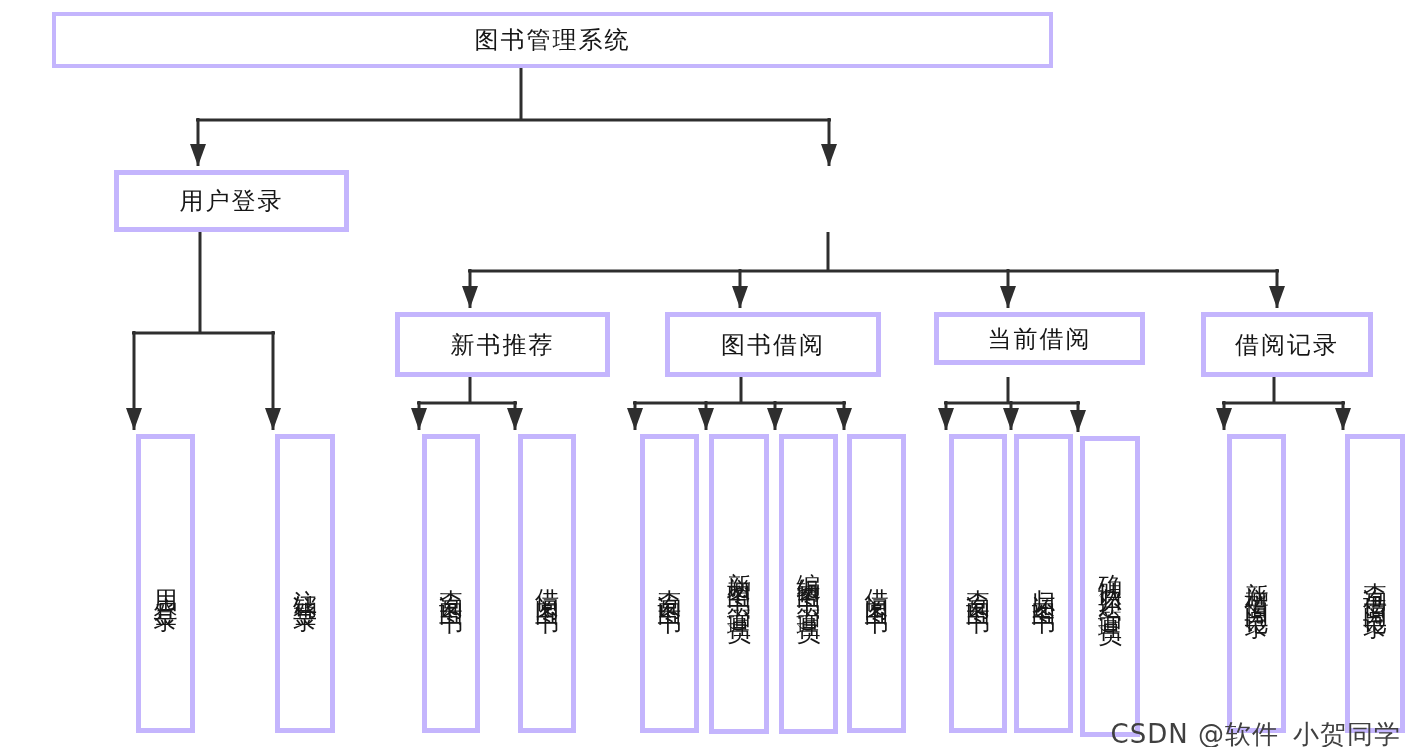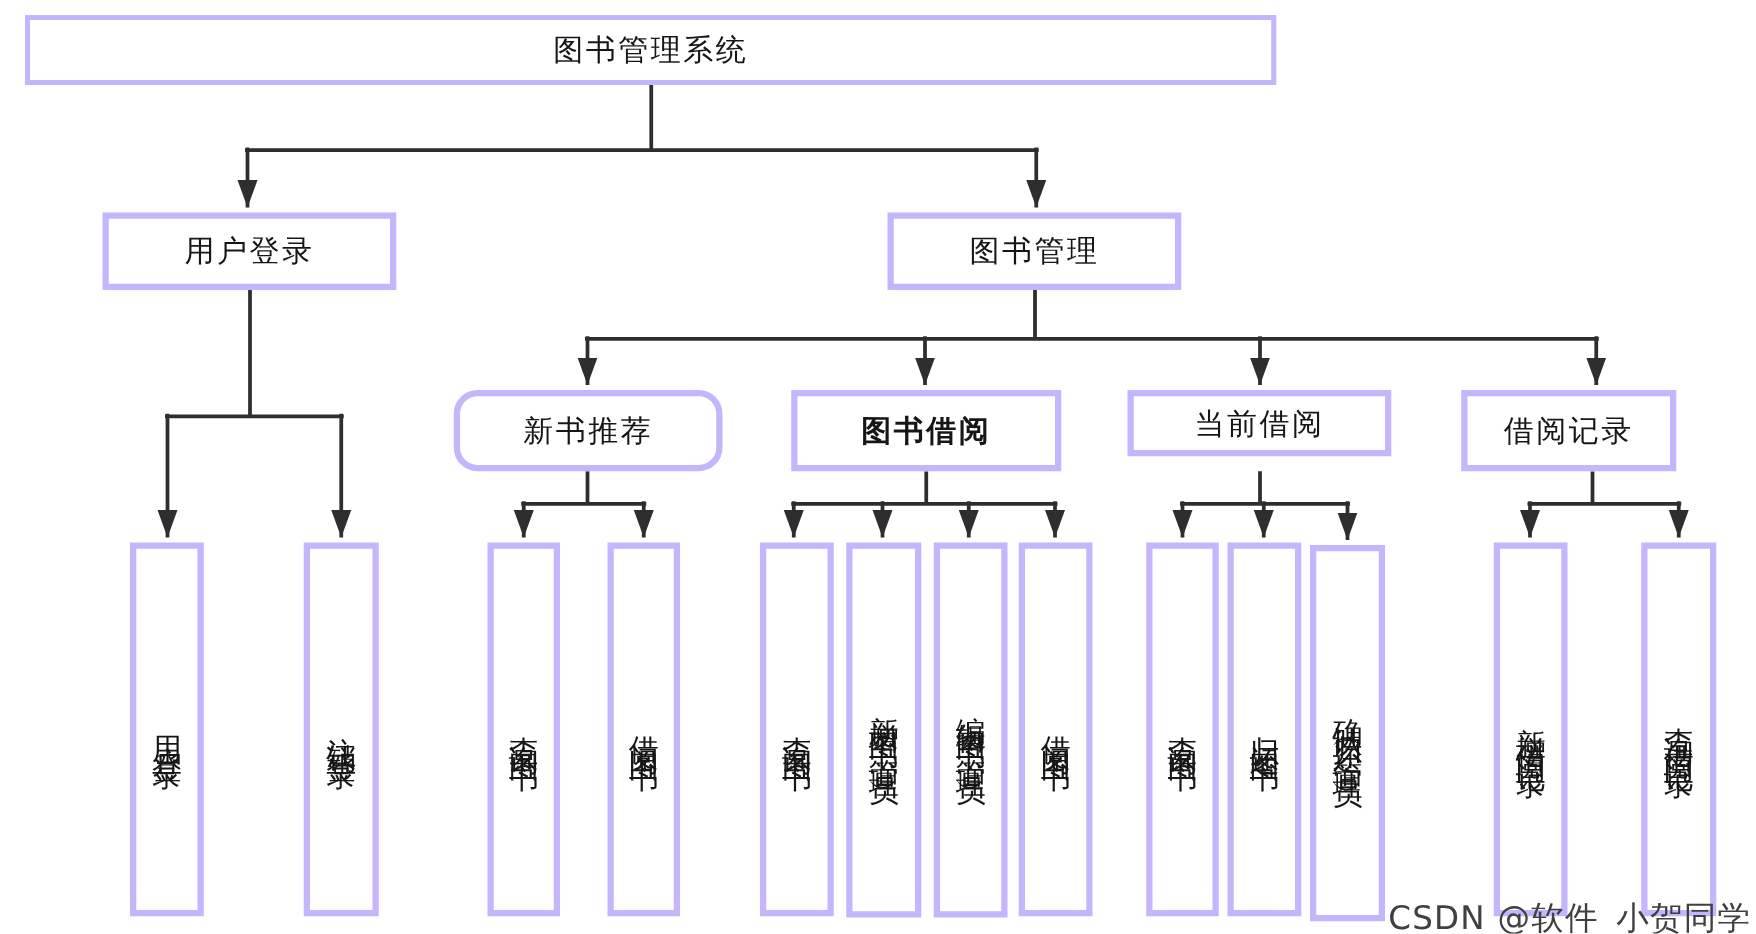--- a/index.html
+++ b/index.html
@@ -12,20 +12,21 @@
   }
   .connectors{position:absolute;left:0;top:0;width:1405px;height:747px;}
   .node{
     position:absolute;
     box-sizing:border-box;
     background:#ffffff;
     border:5px solid #c4b5fd;
     display:flex;align-items:center;justify-content:center;
     color:#161616;
     z-index:2;
+    margin-left:32px;
   }
   .h{font-size:24px;letter-spacing:2px;}
   .root{border-width:4px;}
   .v{
     writing-mode:vertical-rl;
     text-orientation:mixed;
     font-size:24px;
     letter-spacing:7px;
     line-height:1;
   }
@@ -90,24 +91,23 @@
       <line x1="1274" y1="377" x2="1274" y2="403"></line>
       <line x1="1222" y1="403" x2="1345" y2="403"></line>
       <line x1="1224" y1="401" x2="1224" y2="430" marker-end="url(#ah)"></line>
       <line x1="1343" y1="401" x2="1343" y2="430" marker-end="url(#ah)"></line>
     </g>
   </svg>
 
   <div class="node h root" style="left:20px;top:12px;width:1001px;height:56px;">图书管理系统</div>
 
   <div class="node h" style="left:82px;top:170px;width:235px;height:62px;">用户登录</div>
-  <div class="node h" style="left:710px;top:170px;width:235px;height:62px;">图书管理</div>
 
-  <div class="node h" style="left:363px;top:312px;width:215px;height:65px;border-radius:19px;">新书推荐</div>
-  <div class="node h" style="left:633px;top:312px;width:216px;height:65px;font-weight:bold;">图书借阅</div>
+  <div class="node h" style="left:363px;top:312px;width:215px;height:65px;">新书推荐</div>
+  <div class="node h" style="left:633px;top:312px;width:216px;height:65px;">图书借阅</div>
   <div class="node h" style="left:902px;top:312px;width:211px;height:53px;">当前借阅</div>
   <div class="node h" style="left:1169px;top:312px;width:172px;height:65px;">借阅记录</div>
 
   <div class="node v" style="left:104px;top:434px;width:59px;height:299px;">用户登录</div>
   <div class="node v" style="left:243px;top:434px;width:60px;height:299px;">注销登录</div>
 
   <div class="node v" style="left:390px;top:434px;width:58px;height:299px;">查询图书</div>
   <div class="node v" style="left:486px;top:434px;width:58px;height:299px;">借阅图书</div>
 
   <div class="node v" style="left:608px;top:434px;width:59px;height:299px;">查询图书</div>

